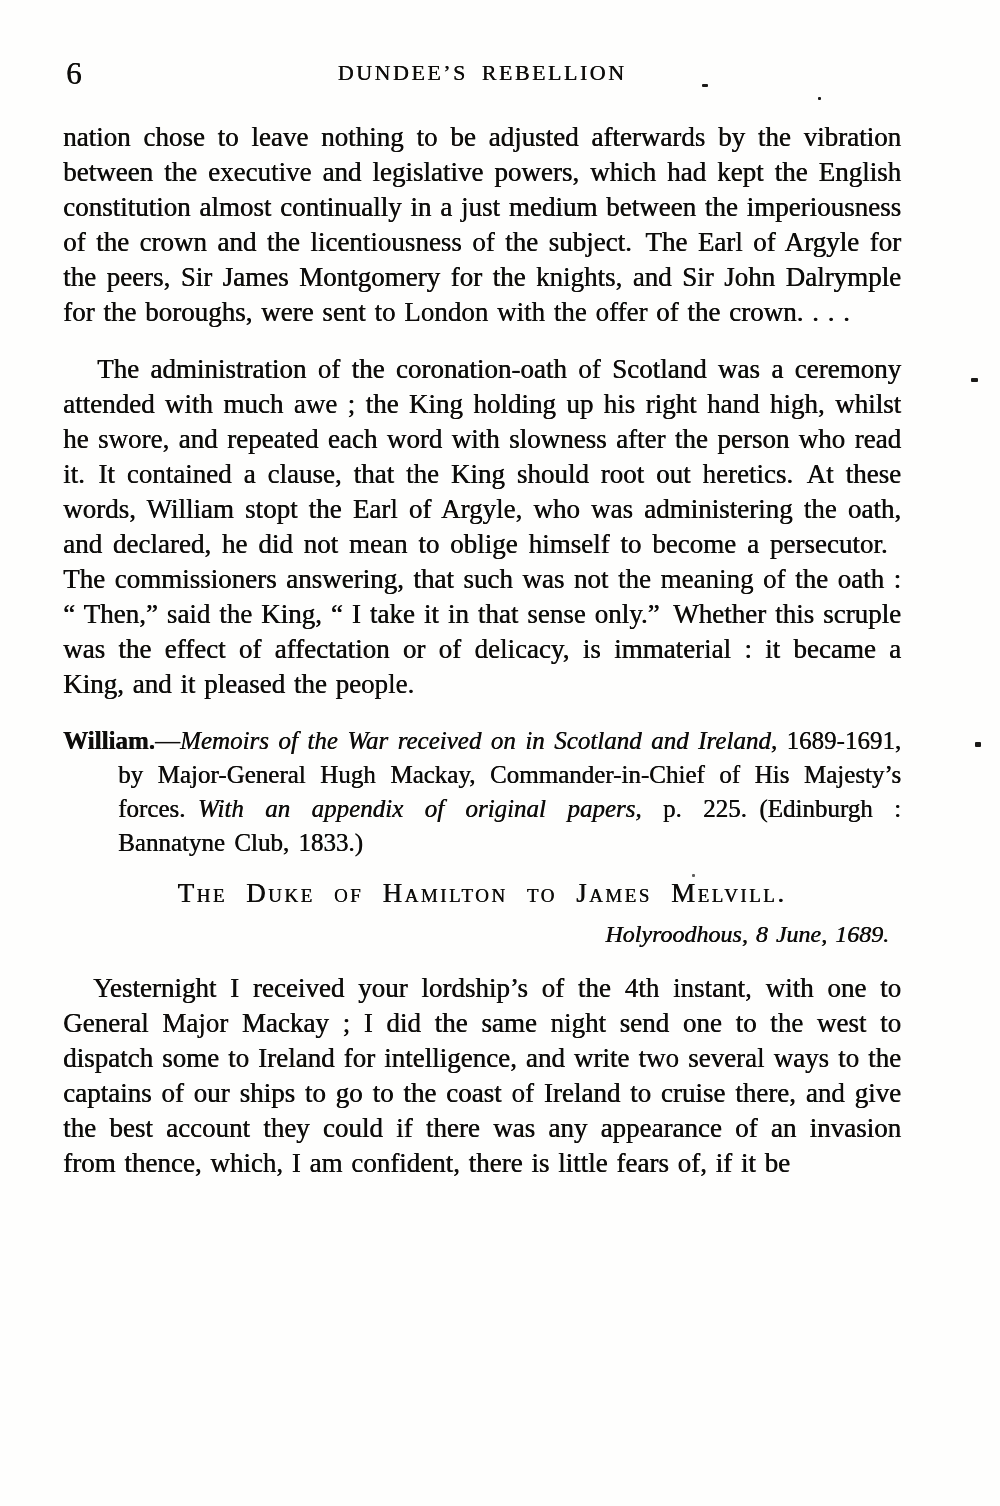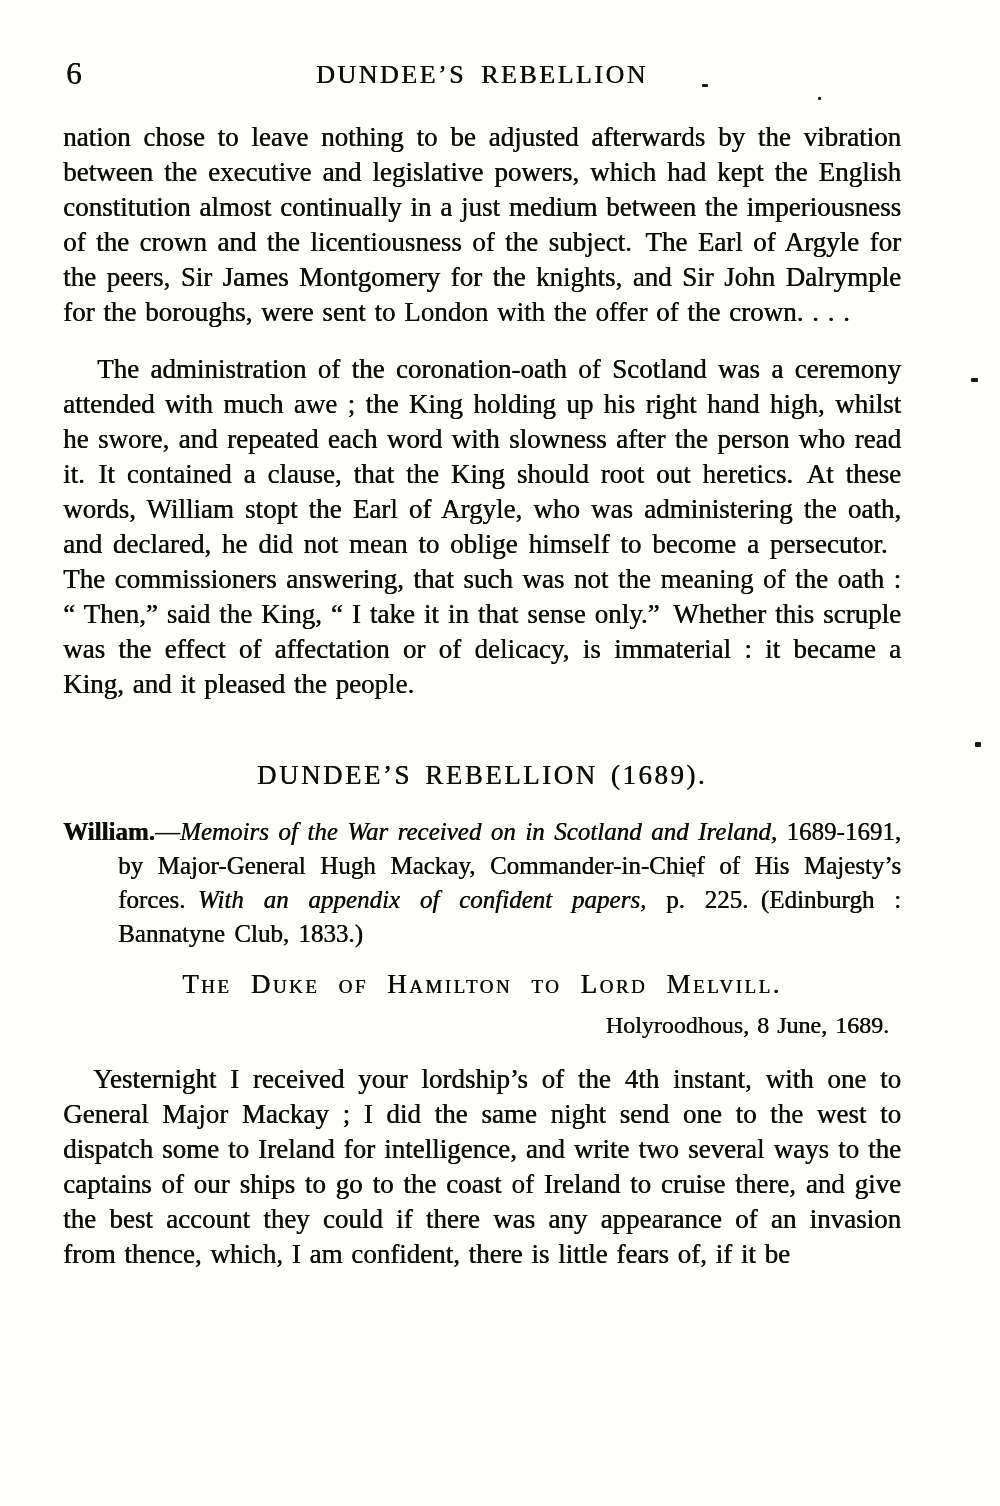--- a/index.html
+++ b/index.html
@@ -22,21 +22,21 @@
     left: 66px;
     top: 56px;
     font-size: 31px;
   }
   .running-header {
     position: absolute;
     left: 63px;
     width: 838px;
     top: 60px;
     text-align: center;
-    font-size: 26px;
+    font-size: 22px;
     letter-spacing: 2.5px;
     word-spacing: 6px;
   }
   .text-column {
     position: absolute;
     left: 63px;
     top: 120px;
     width: 838px;
     font-size: 27px;
     line-height: 35px;
@@ -76,20 +76,21 @@
     font-variant: small-caps;
     font-size: 27px;
     line-height: 34px;
     letter-spacing: 2.5px;
     word-spacing: 10px;
   }
   .dateline {
     margin-top: 8px;
     text-align: right;
     padding-right: 12px;
+    font-style: italic;
     font-size: 24px;
     line-height: 32px;
     word-spacing: 2px;
   }
   .letter-body {
     margin-top: 21px;
     text-indent: 30px;
   }
   .speck {
     position: absolute;
@@ -110,25 +111,24 @@
   <div class="page-number">6</div>
 
   <div class="running-header">DUNDEE’S REBELLION</div>
 
   <div class="text-column">
 
     <p class="para-continuation">nation chose to leave nothing to be adjusted afterwards by the vibration between the executive and legislative powers, which had kept the English constitution almost continually in a just medium between the imperiousness of the crown and the licentiousness of the subject. The Earl of Argyle for the peers, Sir James Montgomery for the knights, and Sir John Dalrymple for the boroughs, were sent to London with the offer of the crown. . . .</p>
 
     <p class="para-indent">The administration of the coronation-oath of Scotland was a ceremony attended with much awe ; the King holding up his right hand high, whilst he swore, and repeated each word with slowness after the person who read it. It contained a clause, that the King should root out heretics. At these words, William stopt the Earl of Argyle, who was administering the oath, and declared, he did not mean to oblige himself to become a persecutor. The commissioners answering, that such was not the meaning of the oath : “ Then,” said the King, “ I take it in that sense only.” Whether this scruple was the effect of affectation or of delicacy, is immaterial :  it became a King, and it pleased the people.</p>
 
-    <div class="section-heading">DUNDEE’S REBELLION (1689).</div>
 
-    <p class="source-block"><span class="source-label">William.</span><span>—</span><span class="ital">Memoirs of the War received on in Scotland and Ireland,</span><span> 1689-1691, by Major-General Hugh Mackay, Commander-in-Chief of His Majesty’s forces. </span><span class="ital">With an appendix of confident papers,</span><span> p. 225. (Edinburgh :  Bannatyne Club, 1833.)</span></p>
+    <p class="source-block"><span class="source-label">William.</span><span>—</span><span class="ital">Memoirs of the War received on in Scotland and Ireland,</span><span> 1689-1691, by Major-General Hugh Mackay, Commander-in-Chief of His Majesty’s forces. </span><span class="ital">With an appendix of original papers,</span><span> p. 225. (Edinburgh :  Bannatyne Club, 1833.)</span></p>
 
-    <div class="letter-heading">The Duke of Hamilton to Lord Melvill.</div>
+    <div class="letter-heading">The Duke of Hamilton to James Melvill.</div>
 
     <div class="dateline">Holyroodhous, 8 June, 1689.</div>
 
     <p class="para-indent letter-body">Yesternight I received your lordship’s of the 4th instant, with one to General Major Mackay ; I did the same night send one to the west to dispatch some to Ireland for intelligence, and write two several ways to the captains of our ships to go to the coast of Ireland to cruise there, and give the best account they could if there was any appearance of an invasion from thence, which, I am confident, there is little fears of, if it be</p>
 
   </div>
 
   <div class="speck speck-1"></div>
   <div class="speck speck-2"></div>
   <div class="speck speck-3"></div>

